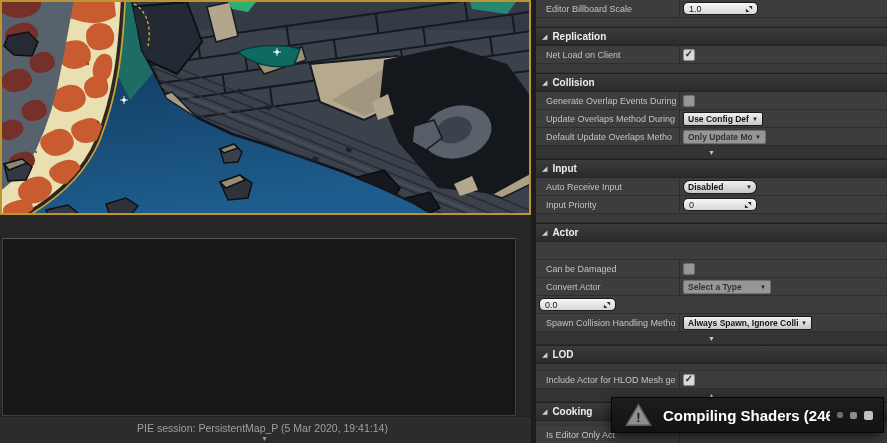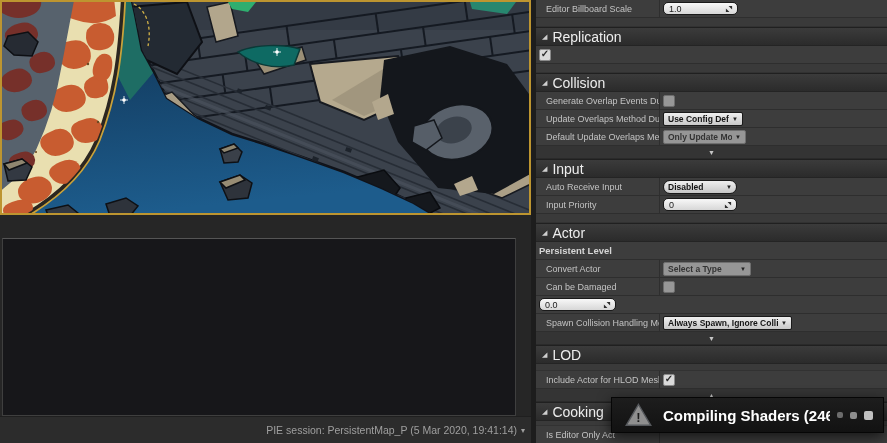--- a/index.html
+++ b/index.html
@@ -15,40 +15,40 @@
   }
   .viewport svg{display:block;}
   .lower-panel{
     position:absolute;left:2px;top:238px;width:514px;height:178px;
     background:#17171a;border:1px solid #3f3f3f;border-top-color:#555;box-sizing:border-box;
   }
   .status-bar{
     position:absolute;left:0;top:416px;width:531px;height:27px;
     background:#2c2c2c;border-top:1px solid #1f1f1f;box-sizing:border-box;
     display:flex;align-items:center;justify-content:flex-end;padding-right:6px;
-    color:#9f9f9f;font-size:10.5px;
+    color:#9f9f9f;font-size:10.5px;flex-direction:column;
   }
   .status-bar .caret{margin-left:4px;font-size:8px;color:#9f9f9f;}
   .divider-gap{position:absolute;left:531px;top:0;width:5px;height:443px;background:#1d1d1d;}
   
   .details{
     position:absolute;left:536px;top:0;width:351px;height:443px;
     background:#3d3d3d;overflow:hidden;
   }
   .row{height:18px;background:#3d3d3d;border-bottom:1px solid #2e2e2e;box-sizing:border-box;
     display:flex;align-items:stretch;}
-  .row .lbl{width:124px;border-right:1px solid #2e2e2e;box-sizing:border-box;
+  .row .lbl{width:144px;border-right:1px solid #2e2e2e;box-sizing:border-box;
     display:flex;align-items:center;padding-left:10px;overflow:hidden;}
   .row .lbl span{color:#c3c3c3;font-size:9px;white-space:nowrap;}
   .row .val{flex:1;display:flex;align-items:center;padding-left:3px;overflow:hidden;}
   .cat{height:19px;background:linear-gradient(#3b3b3b,#2b2b2b);
     border-top:1px solid #202020;border-bottom:1px solid #242424;box-sizing:border-box;
     display:flex;align-items:center;padding-left:6px;}
   .cat .tri{color:#cfcfcf;font-size:7px;margin-right:5px;line-height:1;}
-  .cat .t{color:#ededed;font-size:14px;font-weight:normal;white-space:nowrap;}
+  .cat .t{color:#ededed;font-size:10px;font-weight:bold;white-space:nowrap;}
   .spacer{height:9px;background:#3a3a3a;border-bottom:1px solid #323232;box-sizing:border-box;}
   .spacer.sm{height:7px;}
   .spacer.xs{height:5px;}
   .expander{height:13px;background:#343434;border-bottom:1px solid #2a2a2a;box-sizing:border-box;
     display:flex;align-items:center;justify-content:center;cursor:pointer;}
   .expander .arr{color:#c6c6c6;font-size:7px;line-height:1;}
   
   .cb{width:12px;height:12px;border-radius:2px;background:#979797;
     border:1px solid #6d6d6d;box-sizing:border-box;display:flex;align-items:center;justify-content:center;}
   .cb.on{background:#dadada;border-color:#8a8a8a;}
@@ -278,20 +278,23 @@
             </span>
           </div>
         </div>
       </div>
       <div class="spacer"></div>
       <div class="cat">
         <span class="tri">◢</span>
         <span class="t">Replication</span>
       </div>
       <div class="row">
+        <div class="lbl">
+          <span>Net Load on Client</span>
+        </div>
         <div class="val">
           <div class="cb on">
             <span class="ck">✓</span>
           </div>
         </div>
       </div>
       <div class="spacer"></div>
       <div class="cat">
         <span class="tri">◢</span>
         <span class="t">Collision</span>
@@ -358,41 +361,38 @@
             </span>
           </div>
         </div>
       </div>
       <div class="spacer"></div>
       <div class="cat">
         <span class="tri">◢</span>
         <span class="t">Actor</span>
       </div>
       <div class="row">
-        <div class="val">
-          <span class="valtext">Persistent Level</span>
+      </div>
+      <div class="row">
+        <div class="lbl">
+          <span>Can be Damaged</span>
+        </div>
+        <div class="val">
+          <div class="cb"></div>
         </div>
       </div>
       <div class="row">
         <div class="lbl">
           <span>Convert Actor</span>
         </div>
         <div class="val">
           <div class="dd dis" style="width: 88px;">
             <span class="txt">Select a Type</span>
             <span class="caret">▼</span>
           </div>
-        </div>
-      </div>
-      <div class="row">
-        <div class="lbl">
-          <span>Can be Damaged</span>
-        </div>
-        <div class="val">
-          <div class="cb"></div>
         </div>
       </div>
       <div class="row">
         <div class="val">
           <div class="num" style="width: 77px; gap: 28px;">
             <span class="txt">0.0</span>
             <span style="display: flex;">
               <svg width="8" height="8" viewBox="0 0 9 9">
                 <path d="M1,8 L1,4 L5,8 Z M8,1 L8,5 L4,1 Z" fill="#2d2d2d"></path>
               </svg>

